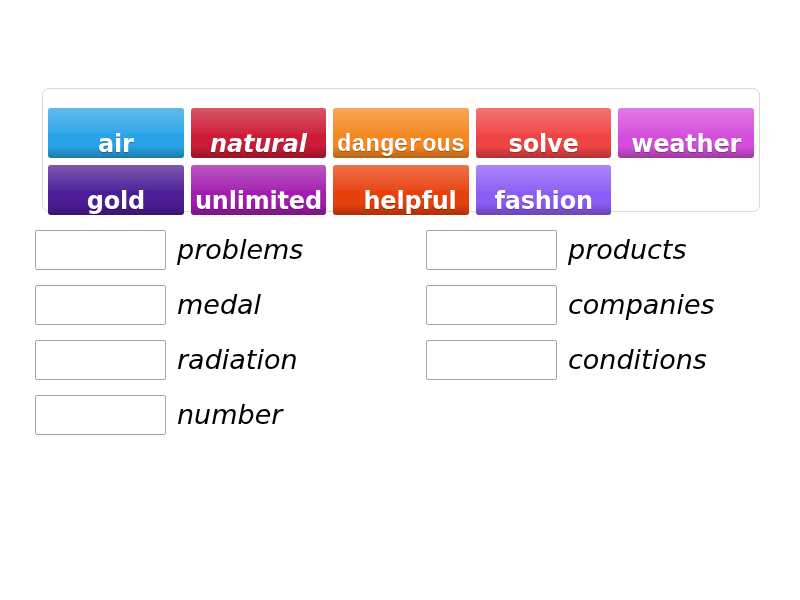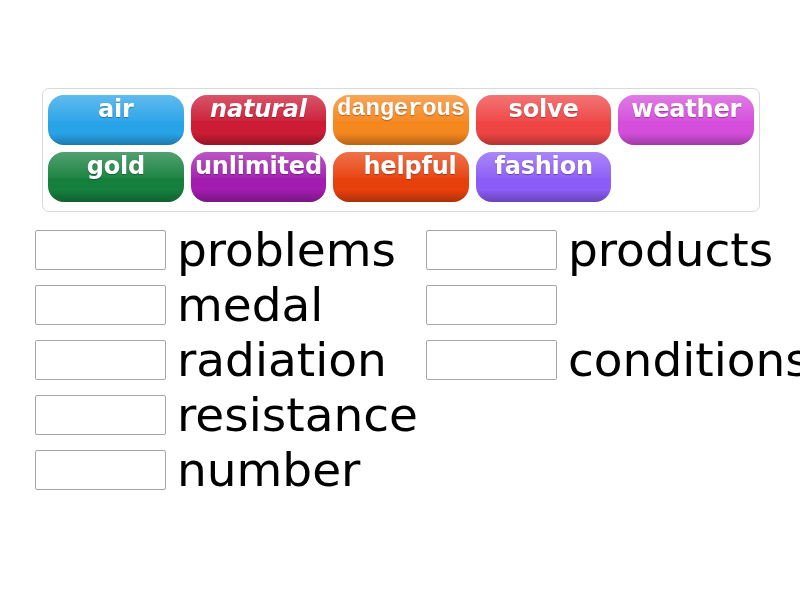--- a/index.html
+++ b/index.html
@@ -39,33 +39,34 @@
     gap: 7px;
     margin-bottom: 7px;
     height: 50px;
   }
   .tile-row:last-child { margin-bottom: 0; }
 
   .tile {
     width: 136px;
     height: 50px;
     box-sizing: border-box;
-    border-radius: 16px;
+    border-radius: 3px;
     display: flex;
-    align-items: flex-start;
+    align-items: flex-end;
     justify-content: center;
     color: #ffffff;
     font-size: 24px;
     font-weight: bold;
     letter-spacing: -0.2px;
     text-shadow: 0 1px 1px rgba(0,0,0,0.30);
     position: relative;
     cursor: move;
     user-select: none;
     overflow: hidden;
+    margin-top: 13px;
   }
 
   
   .tile::before {
     content: "";
     position: absolute;
     left: 0; right: 0; top: 0;
     height: 52%;
     background: linear-gradient(to bottom, rgba(255,255,255,0.26), rgba(255,255,255,0.04));
     pointer-events: none;
@@ -110,25 +111,26 @@
     height: 40px;
     box-sizing: border-box;
     background: #ffffff;
     border: 1px solid #a6a6a6;
     border-radius: 2px;
     flex: 0 0 auto;
   }
 
   .answer-label {
     margin-left: 11px;
-    font-size: 47px;
+    font-size: 27px;
     line-height: 40px;
     color: #000000;
     font-family: "DejaVu Sans", sans-serif;
     white-space: nowrap;
+    font-style: italic;
   }
 </style>
 </head>
 <body>
 
 <div id="app">
 
   <div id="word-bank">
 
     <div class="tile-row">
@@ -143,21 +145,21 @@
       </div>
       <div class="tile" style="background-color: #ef4444;">
         <span>solve</span>
       </div>
       <div class="tile" style="background-color: rgb(212, 77, 219);">
         <span>weather</span>
       </div>
     </div>
 
     <div class="tile-row">
-      <div class="tile" style="background-color: #15803d;">
+      <div class="tile" style="background-color: #4c1d95;">
         <span>gold</span>
       </div>
       <div class="tile" style="background-color: #a21caf;">
         <span>unlimited</span>
       </div>
       <div class="tile" style="background-color: rgb(232, 64, 12); padding-left: 18px;">
         <span>helpful</span>
       </div>
       <div class="tile" style="background-color: #8b5cf6;">
         <span>fashion</span>
@@ -177,41 +179,38 @@
     <div class="answer-row">
       <div class="drop-slot"></div>
       <div class="answer-label">medal</div>
     </div>
 
     <div class="answer-row">
       <div class="drop-slot"></div>
       <div class="answer-label">radiation</div>
     </div>
 
-    <div class="answer-row">
-      <div class="drop-slot"></div>
-      <div class="answer-label">resistance</div>
-    </div>
 
     <div class="answer-row">
       <div class="drop-slot"></div>
       <div class="answer-label">number</div>
     </div>
 
   </div>
 
   <div class="answers-col" id="answers-right">
 
     <div class="answer-row">
       <div class="drop-slot"></div>
       <div class="answer-label">products</div>
     </div>
 
     <div class="answer-row">
       <div class="drop-slot"></div>
+      <div class="answer-label">companies</div>
     </div>
 
     <div class="answer-row">
       <div class="drop-slot"></div>
       <div class="answer-label">conditions</div>
     </div>
 
 
   </div>
 

